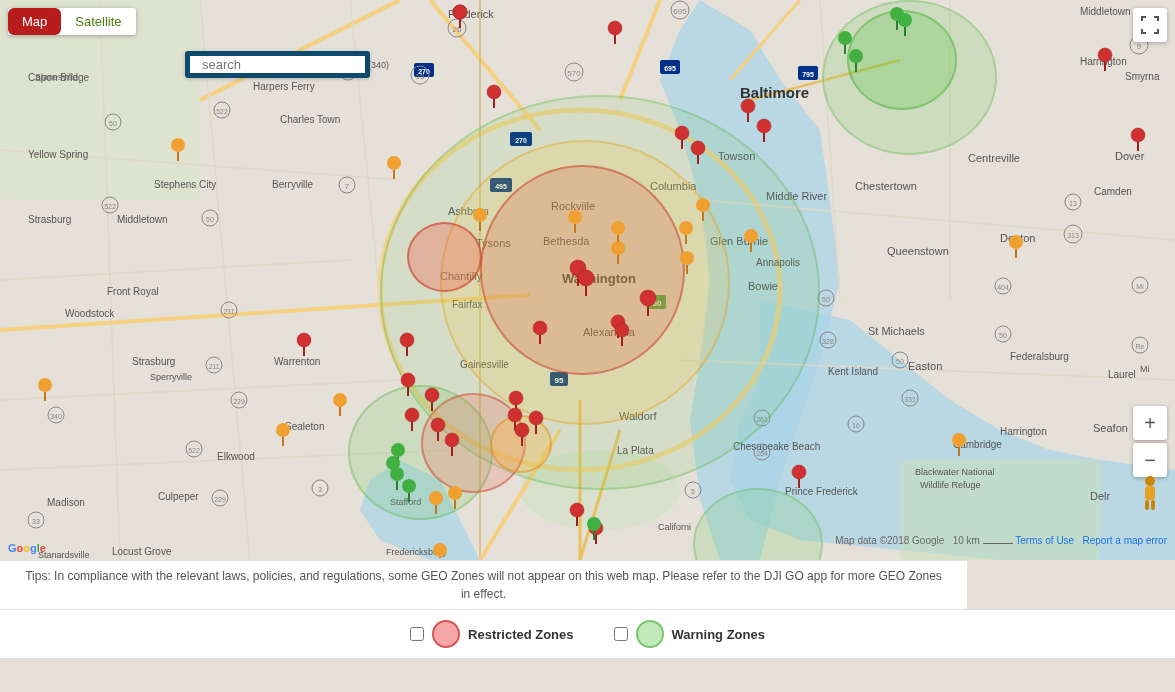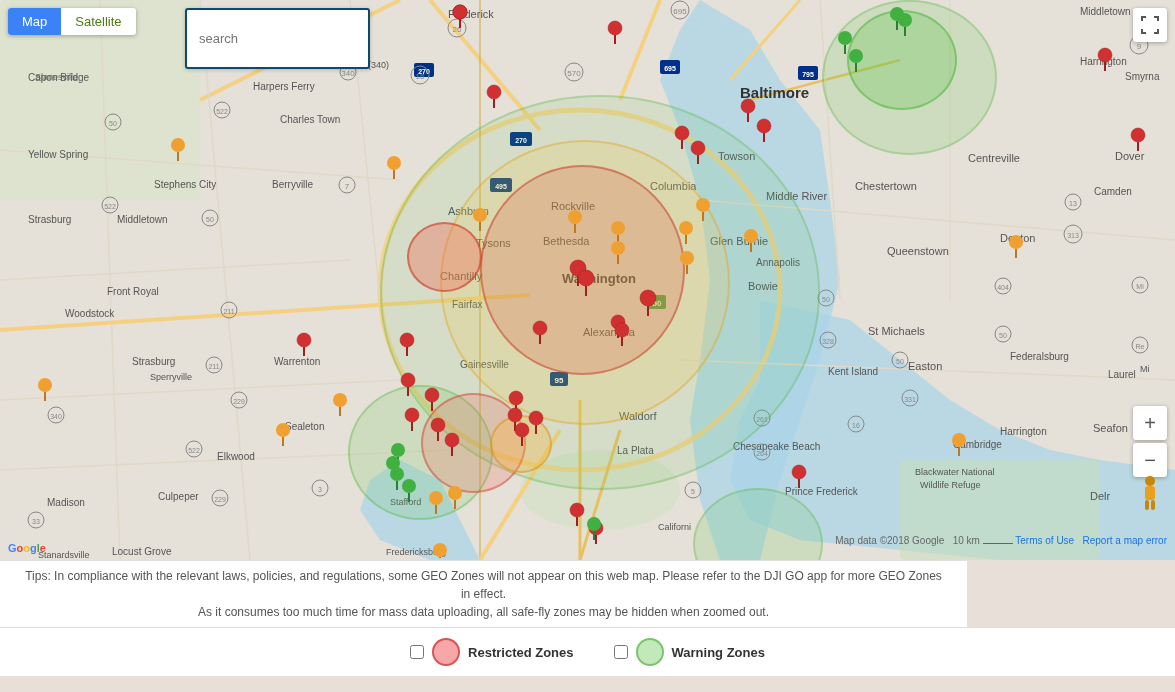--- a/index.html
+++ b/index.html
@@ -38,40 +38,42 @@
       padding: 6px 14px;
       font-size: 13px;
       font-weight: 500;
       cursor: pointer;
       border: none;
       background: transparent;
       color: #4d7c0f;
     }
 
     .map-type-btn.active {
-      background: #3b82f6;
+      background: #b91c1c;
       color: white;
+      border-radius: 6px;
     }
 
     .search-box {
       position: absolute;
       top: 8px;
       left: 185px;
       z-index: 10;
     }
 
     .search-input {
       width: 185px;
-      padding: 21px 12px;
-      border: 2px solid #0c4a6e;
+      padding: 1px 12px;
+      border: 5px solid #0c4a6e;
       border-radius: 3px;
       font-size: 13px;
       box-shadow: 0 1px 4px rgba(0,0,0,0.2);
       outline: none;
       background: white;
+      margin-top: 43px;
     }
 
     .fullscreen-btn {
       position: absolute;
       top: 8px;
       right: 8px;
       width: 34px;
       height: 34px;
       background: white;
       border: none;
@@ -641,21 +643,20 @@
   <div class="map-attribution" style="font-size:10px;color:#666;">
     Map data ©2018 Google &nbsp; 10 km <span style="border-bottom:1px solid #666;display:inline-block;width:30px;"></span> 
     <a href="#" style="color:#1a73e8;font-size:10px;text-decoration:none;">Terms of Use</a> &nbsp;
     <a href="#" style="color:#1a73e8;font-size:10px;text-decoration:none;">Report a map error</a>
   </div>
 </div>
 
 <div class="info-bar">
   <div class="tips-text">
     <span>Tips:   In compliance with the relevant laws, policies, and regulations, some GEO Zones will not appear on this web map. Please refer to the DJI GO app for more GEO Zones in effect.</span><br>
-    <span>As it consumes too much time for mass data uploading, all safe-fly zones may be hidden when zoomed out.</span>
   </div>
 </div>
 
 <div class="legend-bar">
 
   <div class="legend-item">
     <input type="checkbox" class="legend-checkbox" style="">
     <div class="legend-swatch restricted"></div>
     <span class="legend-label">Restricted Zones</span>
   </div>

